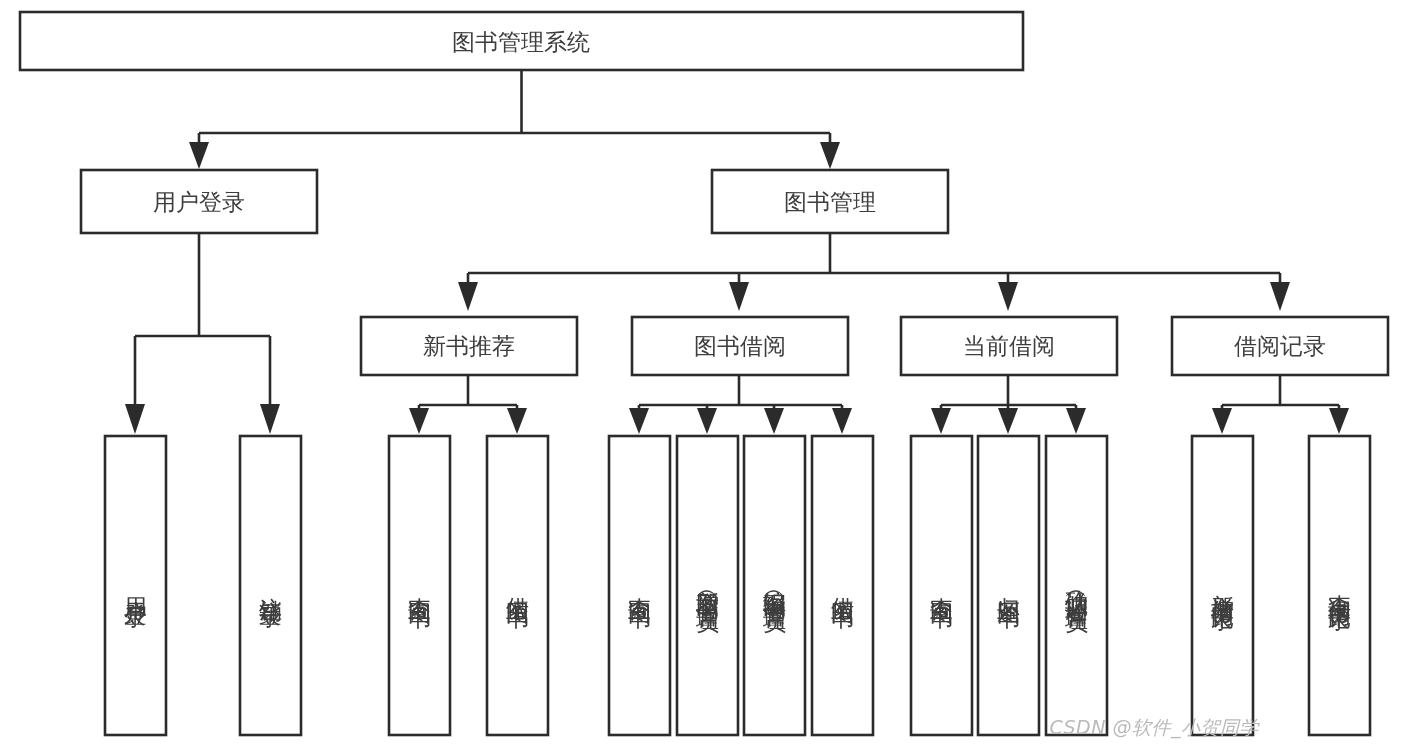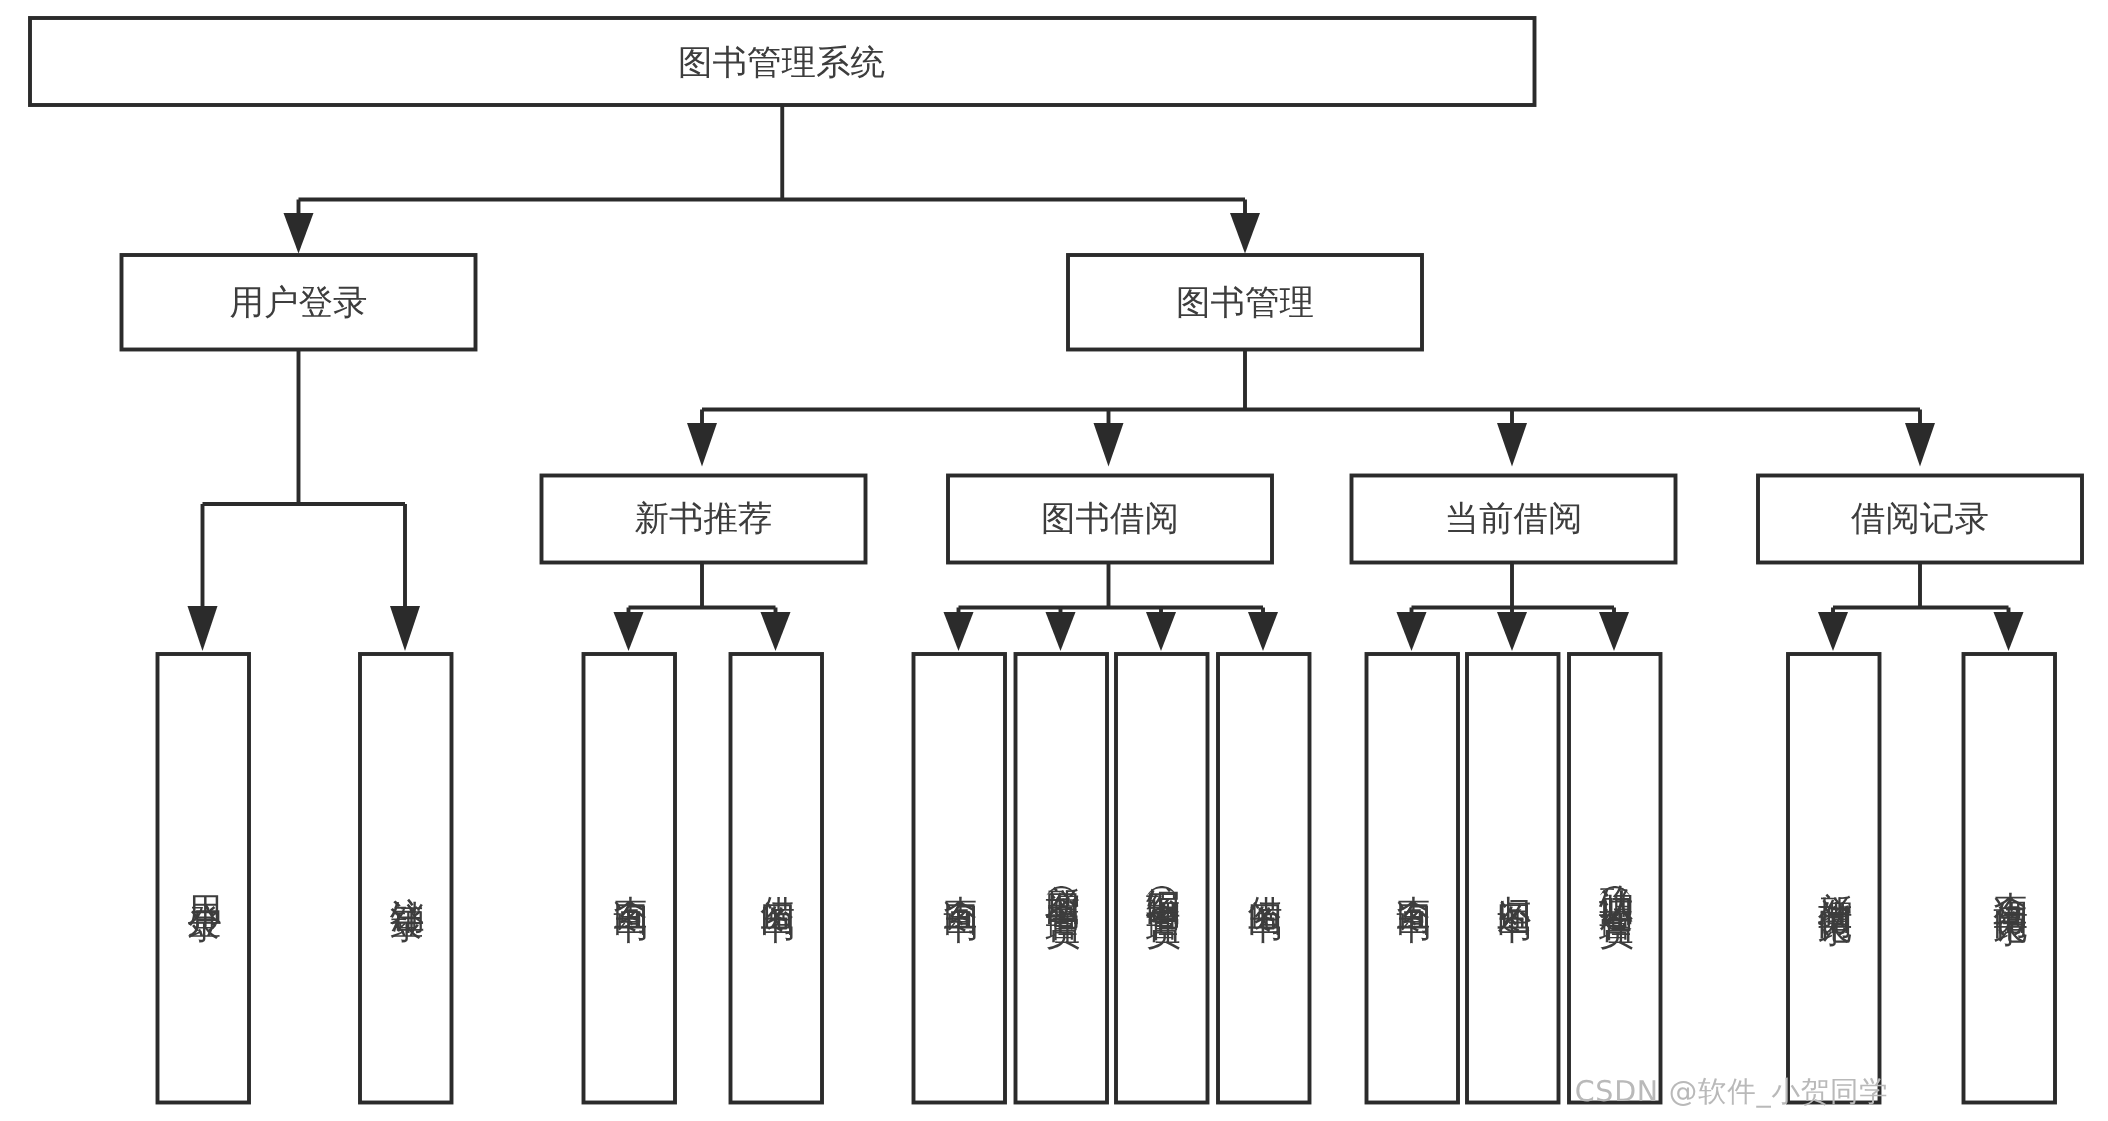--- a/index.html
+++ b/index.html
@@ -66,20 +66,21 @@
     position: absolute;
     right: 8px;
     bottom: 6px;
     font-family: "DejaVu Sans", "Liberation Sans", sans-serif;
     font-size: 19px;
     color: #b9b9b9;
     letter-spacing: 0.5px;
     user-select: none;
     pointer-events: none;
     white-space: nowrap;
+    font-style: italic;
   }
 </style>
 </head>
 <body>
 
 <div id="diagram-root">
 
   <svg class="diagram-svg" viewBox="0 0 1405 747">
 
     <g>

